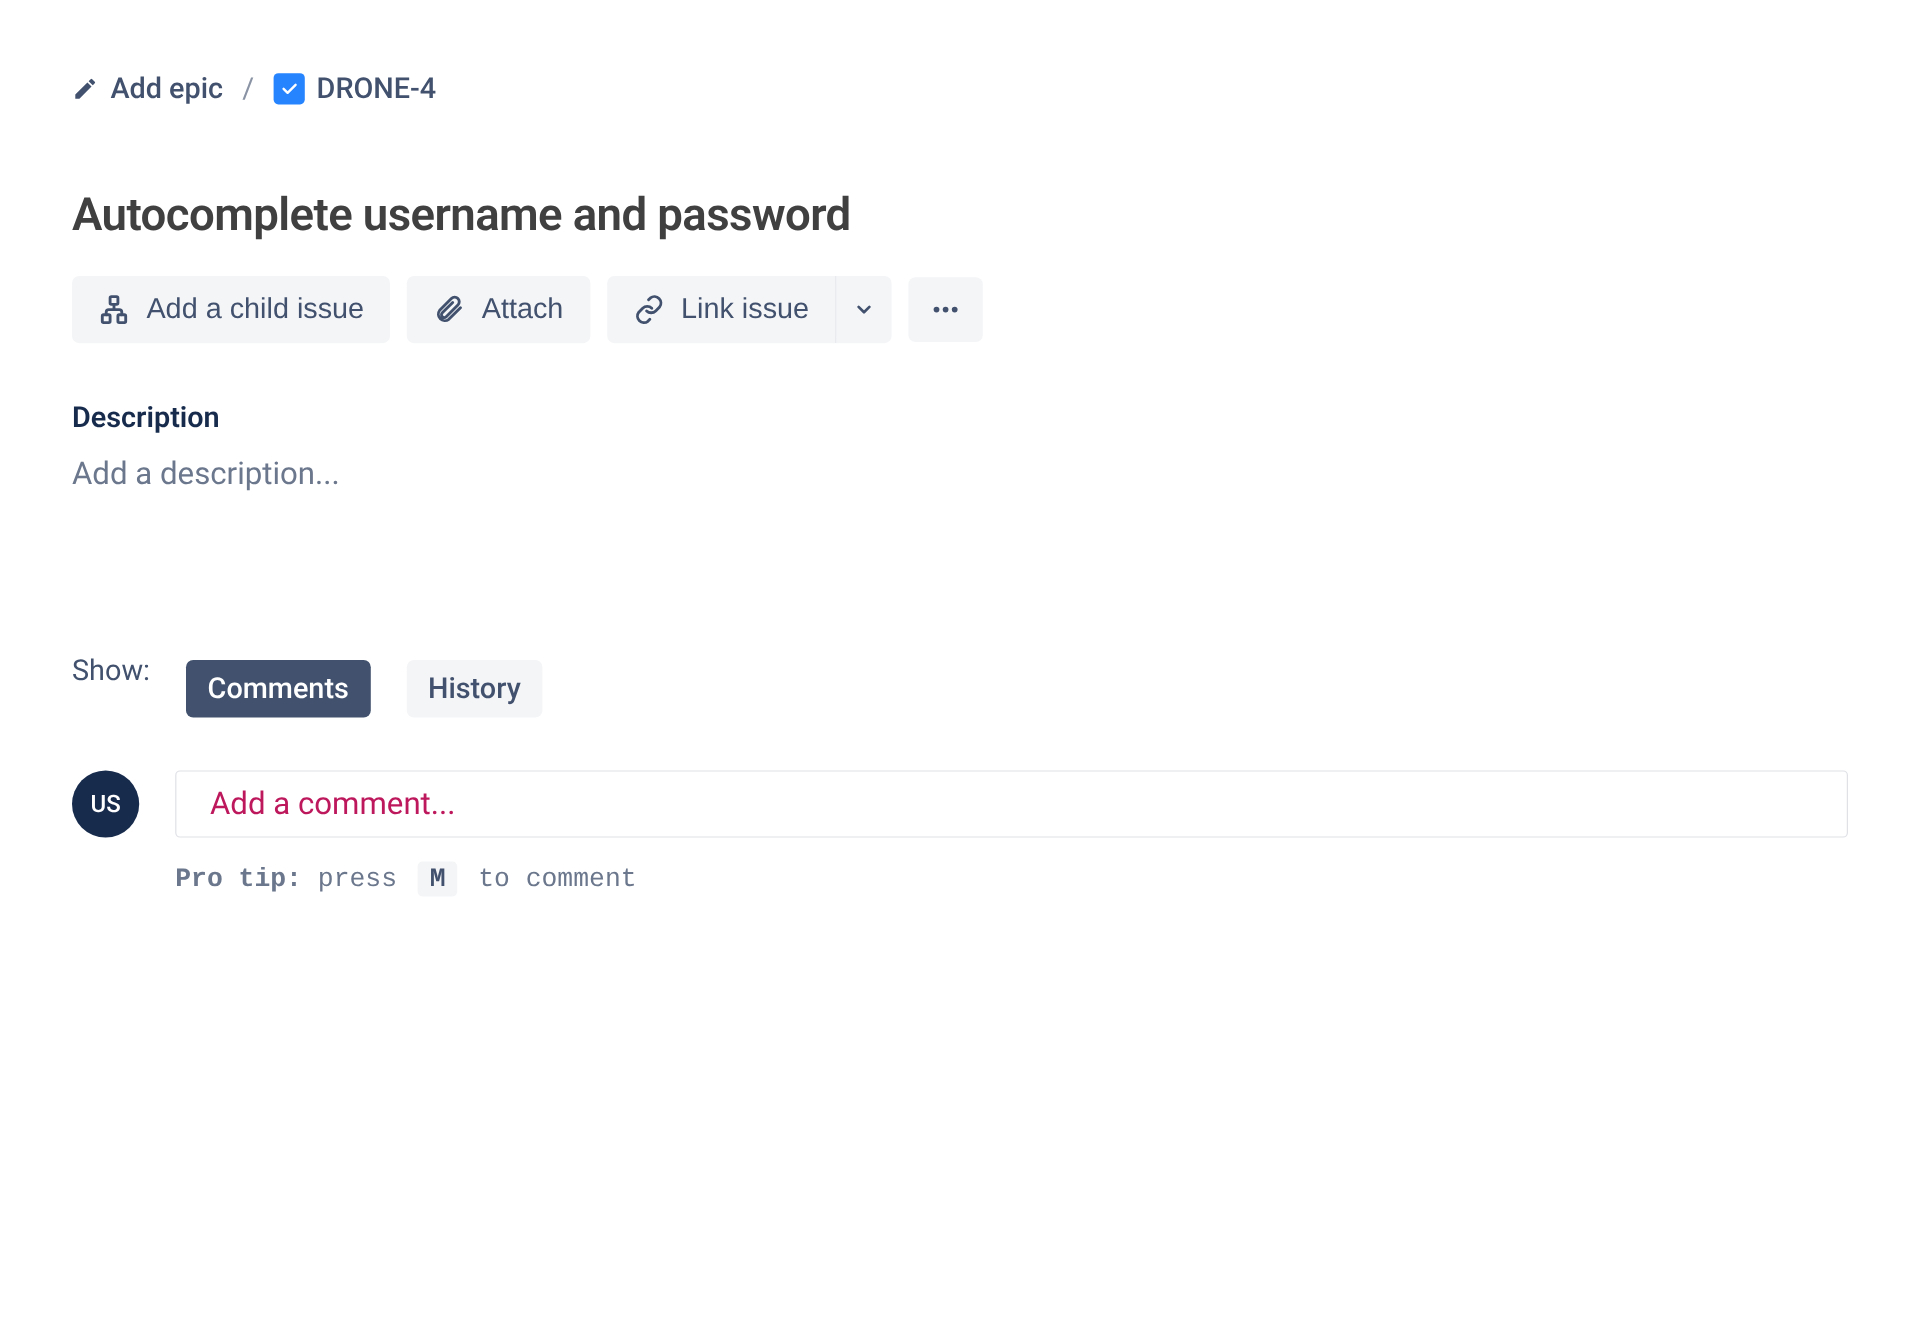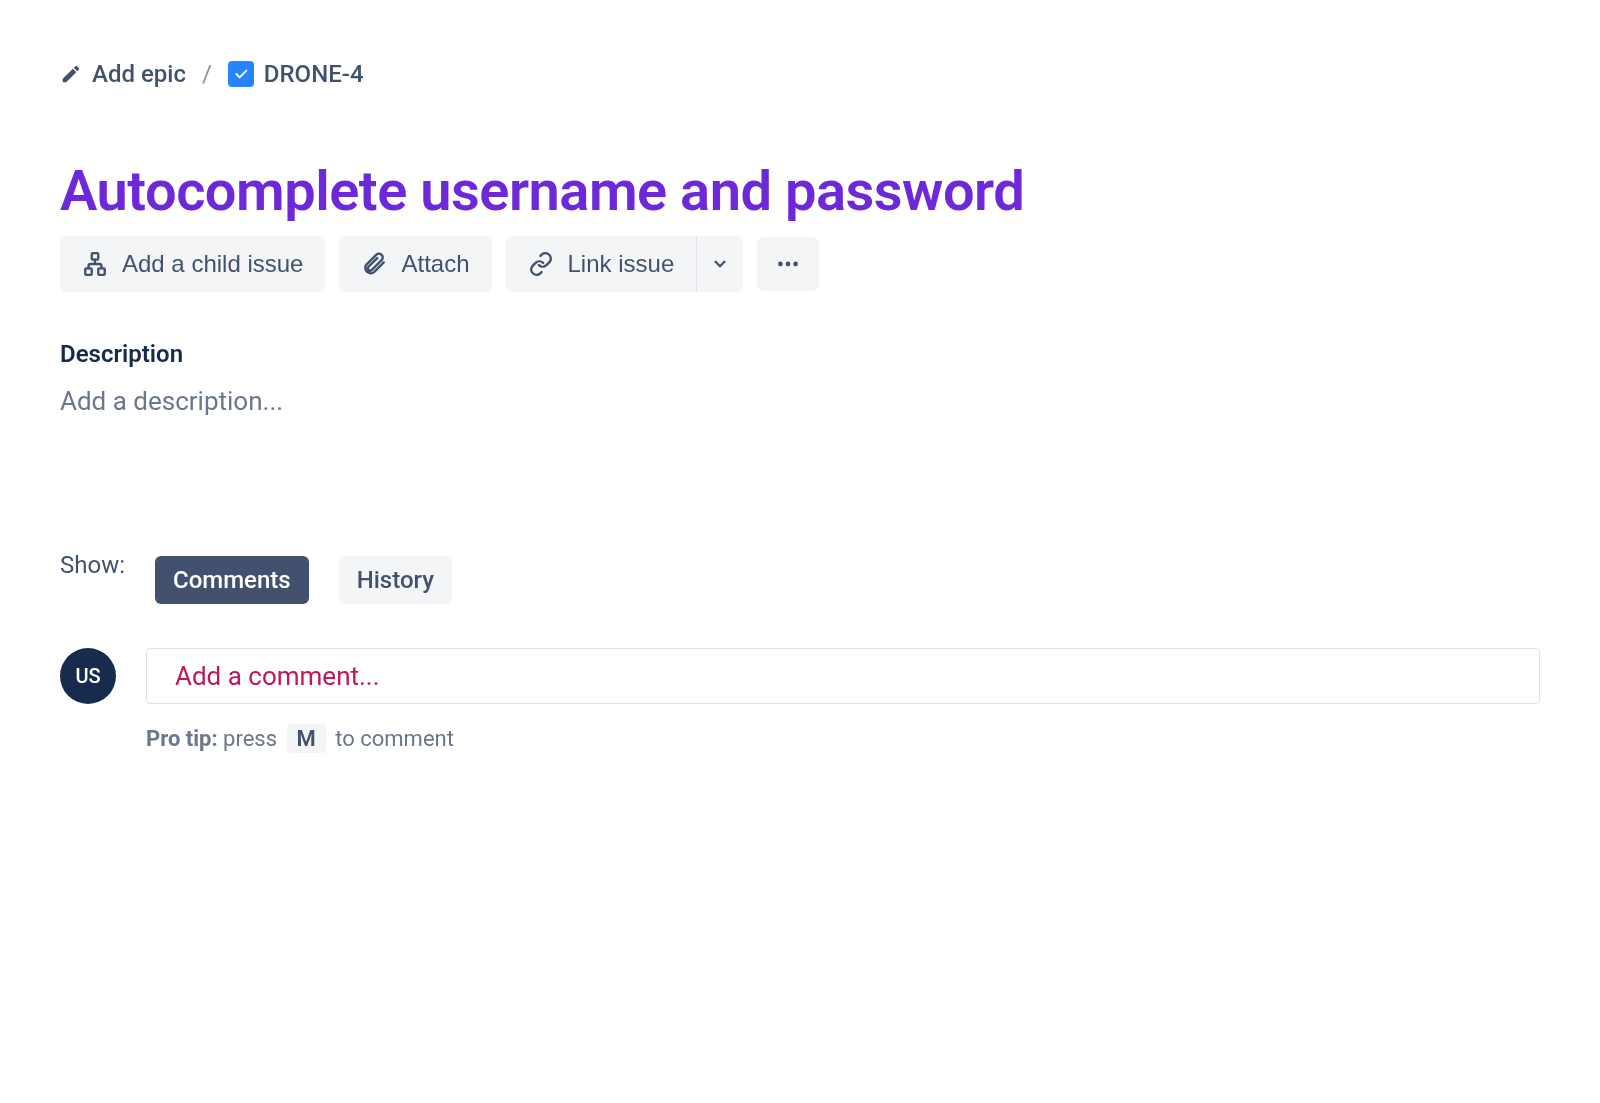--- a/index.html
+++ b/index.html
@@ -18,24 +18,24 @@
     margin-bottom: 70px;
   }
   .breadcrumb .sep { color: #8993A4; }
   .bc-item { display: flex; align-items: center; gap: 10px; cursor: pointer; }
   .bc-item .label { color: #42526E; font-weight: 500; }
   .ticket-icon {
     width: 26px; height: 26px; border-radius: 4px;
     background: #2684FF; display: flex; align-items: center; justify-content: center;
   }
   .issue-title {
-    font-size: 56px;
+    font-size: 38px;
     font-weight: 600;
-    color: #6d28d9;
-    margin-bottom: 12px;
+    color: #404040;
+    margin-bottom: 28px;
     letter-spacing: -0.5px;
   }
   .action-row {
     display: flex;
     gap: 14px;
     align-items: center;
     margin-bottom: 48px;
   }
   .btn {
     display: flex;
@@ -107,20 +107,21 @@
     padding: 12px 28px;
     font-size: 26px;
     color: #be185d;
     cursor: text;
   }
   .protip {
     margin-left: 86px;
     margin-top: 20px;
     font-size: 22px;
     color: #6B778C;
+    font-family: Liberation Mono, monospace;
   }
   .protip .strong { font-weight: 700; color: #6B778C; }
   .keycap {
     display: inline-block;
     background: #F4F5F7;
     border-radius: 4px;
     padding: 2px 10px;
     font-weight: 600;
     color: #42526E;
     margin: 0 4px;

